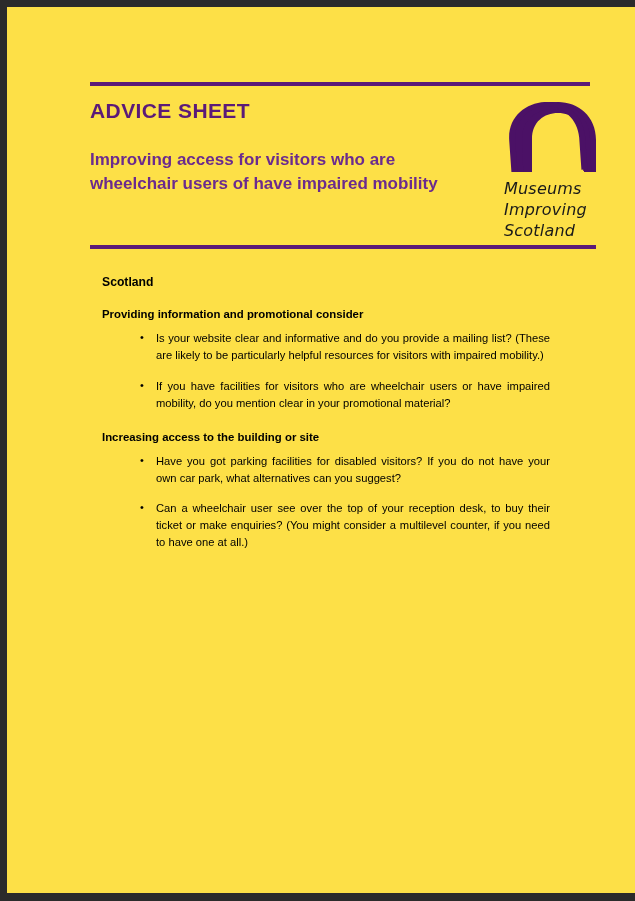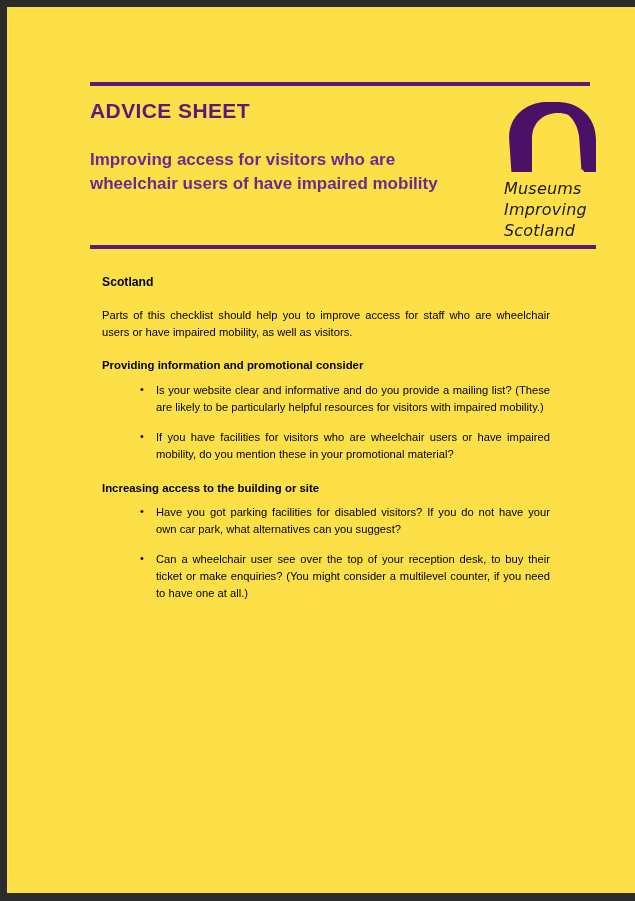--- a/index.html
+++ b/index.html
@@ -193,26 +193,25 @@
           </div>
         </div>
       </div>
     </div>
 
     <div class="rule-bottom"></div>
 
     <div class="body-content">
       <h2 class="section-head">Scotland</h2>
 
-      <p class="intro">Parts of this checklist should help you to improve access for staff who are wheelchair users or have impaired mobility, as well as visitors.</p>
 
       <h3 class="sub-head">Providing information and promotional consider</h3>
       <ul class="check-list">
         <li>Is your website clear and informative and do you provide a mailing list? (These are likely to be particularly helpful resources for visitors with impaired mobility.)</li>
-        <li>If you have facilities for visitors who are wheelchair users or have impaired mobility, do you mention these in your promotional material?</li>
+        <li>If you have facilities for visitors who are wheelchair users or have impaired mobility, do you mention clear in your promotional material?</li>
       </ul>
 
       <div class="group-gap"></div>
 
       <h3 class="sub-head">Increasing access to the building or site</h3>
       <ul class="check-list">
         <li>Have you got parking facilities for disabled visitors? If you do not have your own car park, what alternatives can you suggest?</li>
         <li>Can a wheelchair user see over the top of your reception desk, to buy their ticket or make enquiries? (You might consider a multilevel counter, if you need to have one at all.)</li>
       </ul>
     </div>

